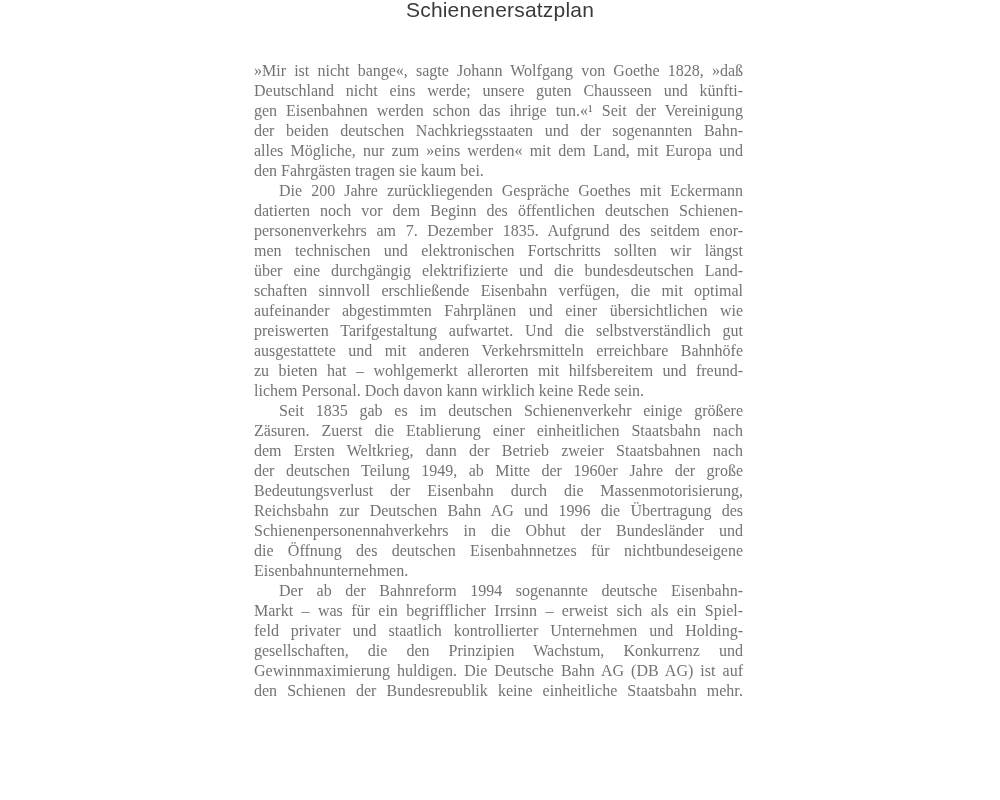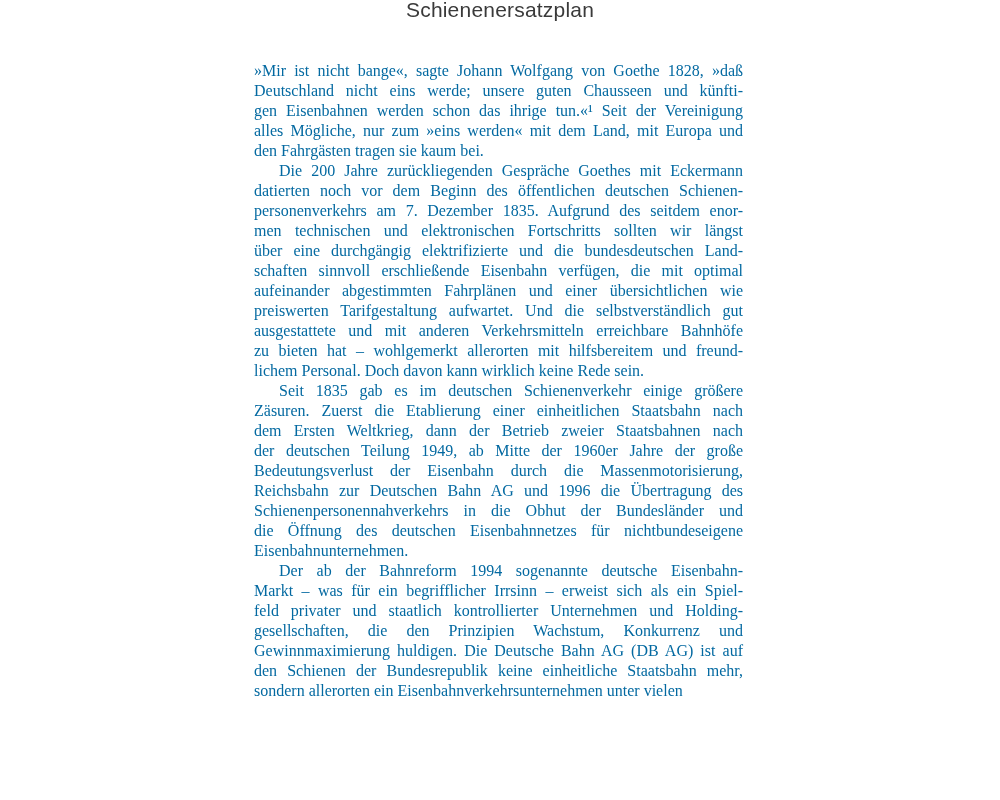--- a/index.html
+++ b/index.html
@@ -29,21 +29,21 @@
     letter-spacing: 0.2px;
     color: #3a3a3a;
   }
   .text-block {
     position: absolute;
     left: 254px;
     top: 61px;
     width: 489px;
     font-size: 16px;
     line-height: 20px;
-    color: #0369a1;
+    color: #737373;
   }
   .para { margin: 0; }
   .line {
     text-align: justify;
     text-align-last: justify;
   }
   .line.last { text-align-last: left; }
   .line.indent { text-indent: 25px; }
   .it { }
   .page-footer {
@@ -77,20 +77,21 @@
 <body>
 
 <div class="page">
   <h1 class="chapter-title">Schienenersatzplan</h1>
 
   <div class="text-block">
       <div class="para">
         <div class="line"><span>»Mir ist nicht bange«, sagte Johann Wolfgang von Goethe 1828, »daß</span></div>
         <div class="line"><span>Deutschland nicht eins werde; unsere guten Chausseen und künfti-</span></div>
         <div class="line"><span>gen Eisenbahnen werden schon das ihrige tun.«¹ Seit der Vereinigung</span></div>
+        <div class="line"><span>der beiden deutschen Nachkriegsstaaten und der sogenannten Bahn-</span></div>
         <div class="line"><span>alles Mögliche, nur zum »eins werden« mit dem Land, mit Europa und</span></div>
         <div class="line last"><span>den Fahrgästen tragen sie kaum bei.</span></div>
       </div>
       <div class="para">
         <div class="line indent"><span>Die 200 Jahre zurückliegenden Gespräche Goethes mit Eckermann</span></div>
         <div class="line"><span>datierten noch vor dem Beginn des öffentlichen deutschen Schienen-</span></div>
         <div class="line"><span>personenverkehrs am 7. Dezember 1835. Aufgrund des seitdem enor-</span></div>
         <div class="line"><span>men technischen und elektronischen Fortschritts sollten wir längst</span></div>
         <div class="line"><span>über eine durchgängig elektrifizierte und die bundesdeutschen Land-</span></div>
         <div class="line"><span>schaften sinnvoll erschließende Eisenbahn verfügen, die mit optimal</span></div>

